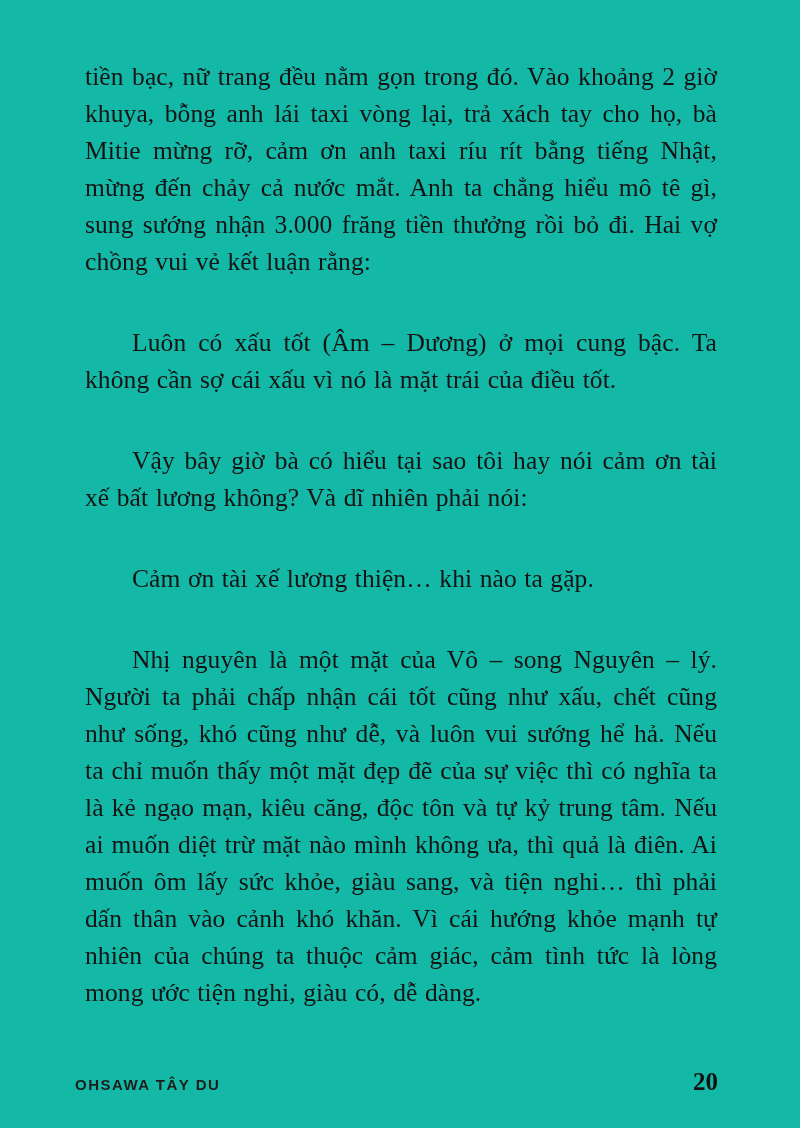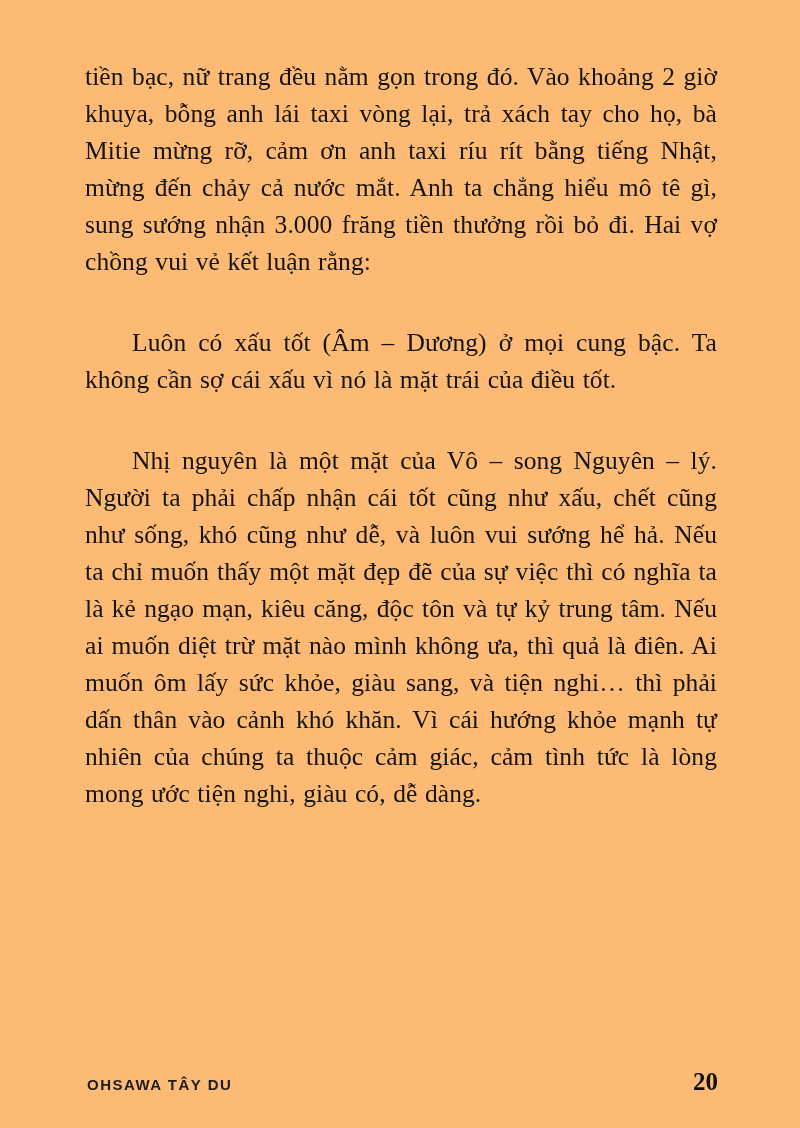--- a/index.html
+++ b/index.html
@@ -5,21 +5,21 @@
   * { box-sizing: border-box; }
   html, body {
     margin: 0;
     padding: 0;
     background: #ffffff;
   }
   .book-page {
     position: relative;
     width: 800px;
     height: 1128px;
-    background: #fdba74;
+    background: #14b8a6;
     color: #141414;
     font-family: "Liberation Serif", "DejaVu Serif", serif;
     overflow: hidden;
   }
   .body-text {
     position: absolute;
     left: 85px;
     top: 58px;
     width: 632px;
   }
@@ -30,21 +30,21 @@
     text-align: justify;
     letter-spacing: 0.1px;
     word-spacing: 1px;
   }
   .body-text p.indent {
     text-indent: 47px;
     margin-top: 44px;
   }
   .page-footer {
     position: absolute;
-    left: 87px;
+    left: 75px;
     right: 82px;
     top: 1068px;
     display: flex;
     justify-content: space-between;
     align-items: baseline;
   }
   .running-title {
     font-family: "Liberation Sans", "DejaVu Sans", sans-serif;
     font-size: 15px;
     font-weight: 600;
@@ -59,20 +59,22 @@
   }
 </style>
 </head>
 <body>
 
 <div class="book-page">
 
   <div class="body-text">
     <p>tiền bạc, nữ trang đều nằm gọn trong đó. Vào khoảng 2 giờ khuya, bỗng anh lái taxi vòng lại, trả xách tay cho họ, bà Mitie mừng rỡ, cảm ơn anh taxi ríu rít bằng tiếng Nhật, mừng đến chảy cả nước mắt. Anh ta chẳng hiểu mô tê gì, sung sướng nhận 3.000 frăng tiền thưởng rồi bỏ đi. Hai vợ chồng vui vẻ kết luận rằng:</p>
     <p class="indent">Luôn có xấu tốt (Âm – Dương) ở mọi cung bậc. Ta không cần sợ cái xấu vì nó là mặt trái của điều tốt.</p>
+    <p class="indent">Vậy bây giờ bà có hiểu tại sao tôi hay nói cảm ơn tài xế bất lương không? Và dĩ nhiên phải nói:</p>
+    <p class="indent">Cảm ơn tài xế lương thiện… khi nào ta gặp.</p>
     <p class="indent">Nhị nguyên là một mặt của Vô – song Nguyên – lý. Người ta phải chấp nhận cái tốt cũng như xấu, chết cũng như sống, khó cũng như dễ, và luôn vui sướng hể hả. Nếu ta chỉ muốn thấy một mặt đẹp đẽ của sự việc thì có nghĩa ta là kẻ ngạo mạn, kiêu căng, độc tôn và tự kỷ trung tâm. Nếu ai muốn diệt trừ mặt nào mình không ưa, thì quả là điên. Ai muốn ôm lấy sức khỏe, giàu sang, và tiện nghi… thì phải dấn thân vào cảnh khó khăn. Vì cái hướng khỏe mạnh tự nhiên của chúng ta thuộc cảm giác, cảm tình tức là lòng mong ước tiện nghi, giàu có, dễ dàng.</p>
   </div>
 
   <div class="page-footer">
     <span class="running-title">OHSAWA TÂY DU</span>
     <span class="page-number">20</span>
   </div>
 
 </div>
 

